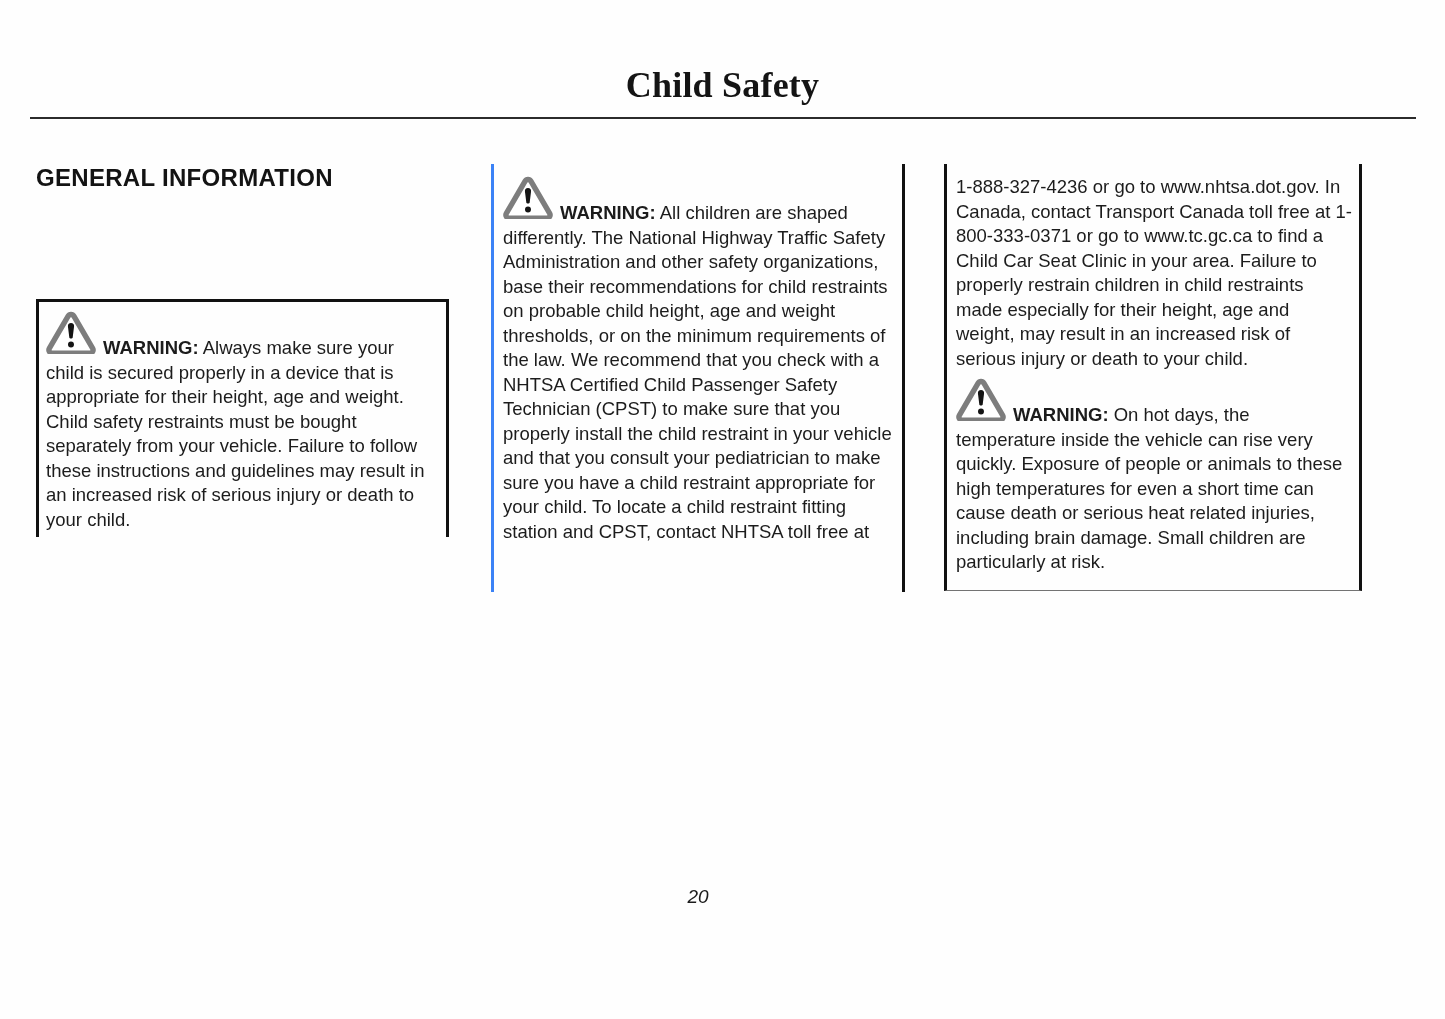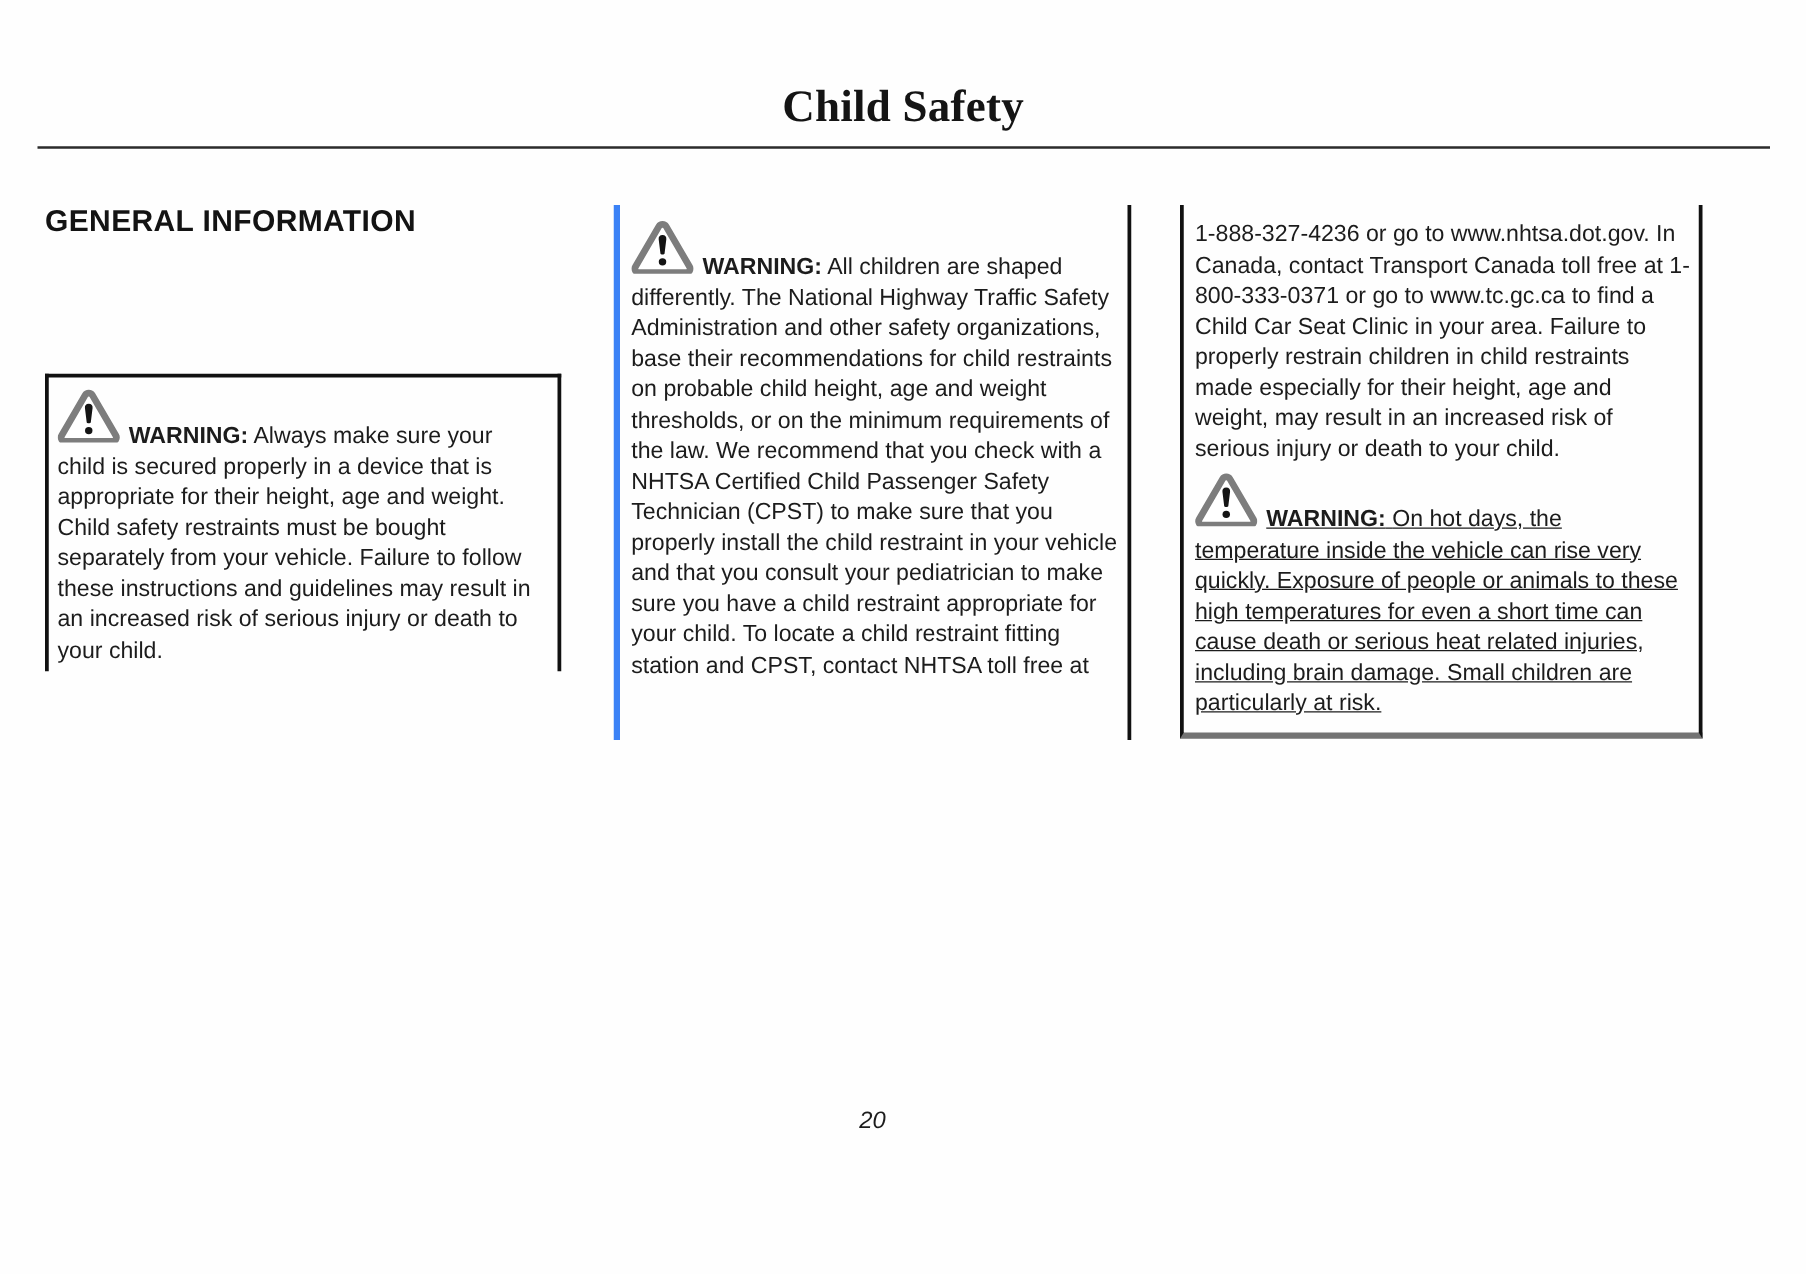--- a/index.html
+++ b/index.html
@@ -77,38 +77,38 @@
     border: 3px solid #111;
     border-bottom: none;
     padding: 9px 18px 0 7px;
   }
 
   .box-b {
     left: 491px;
     top: 164px;
     width: 414px;
     height: 428px;
-    border-left: 5px solid #3b82f6;
+    border-left: 3px solid #3b82f6;
     border-right: 3px solid #111;
     padding: 12px 7px 0 9px;
   }
 
   .box-c {
     left: 944px;
     top: 164px;
     width: 418px;
     height: 427px;
     border-left: 3px solid #111;
     border-right: 3px solid #111;
-    border-bottom: 5px solid #737373;
+    border-bottom: 1px solid #737373;
     padding: 11px 7px 0 9px;
   }
 
   .warning-box p { margin: 0; }
-  .warning-box p + p { margin-top: 7px; text-decoration: underline; }
+  .warning-box p + p { margin-top: 7px; }
 
   .warn-label { font-weight: 700; }
 
   .warn-icon {
     display: inline-block;
     width: 50px;
     height: 43px;
     margin-right: 7px;
     vertical-align: baseline;
   }

